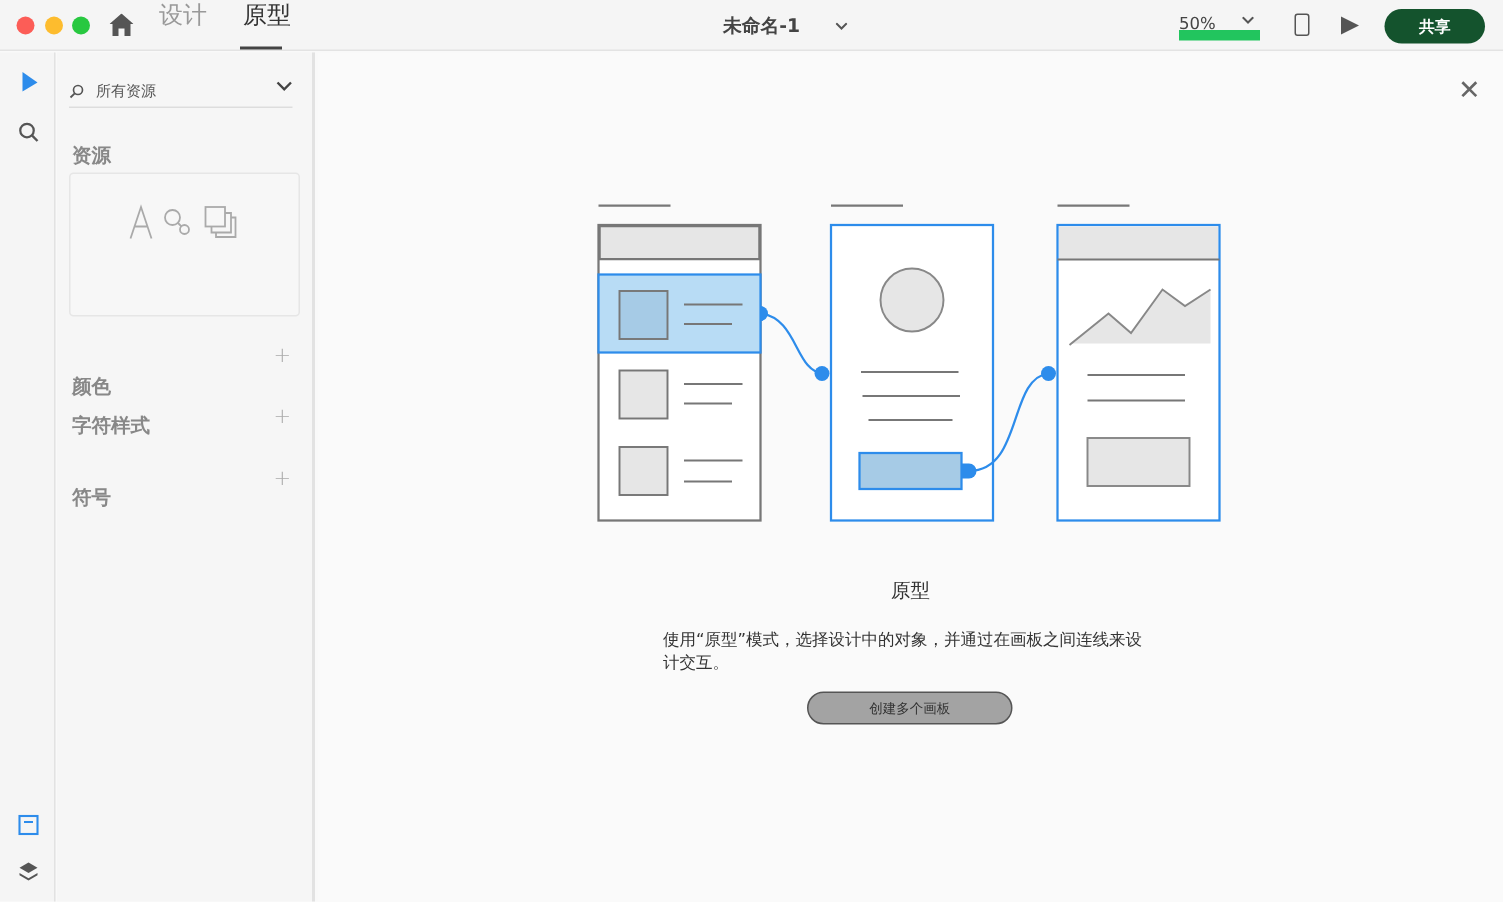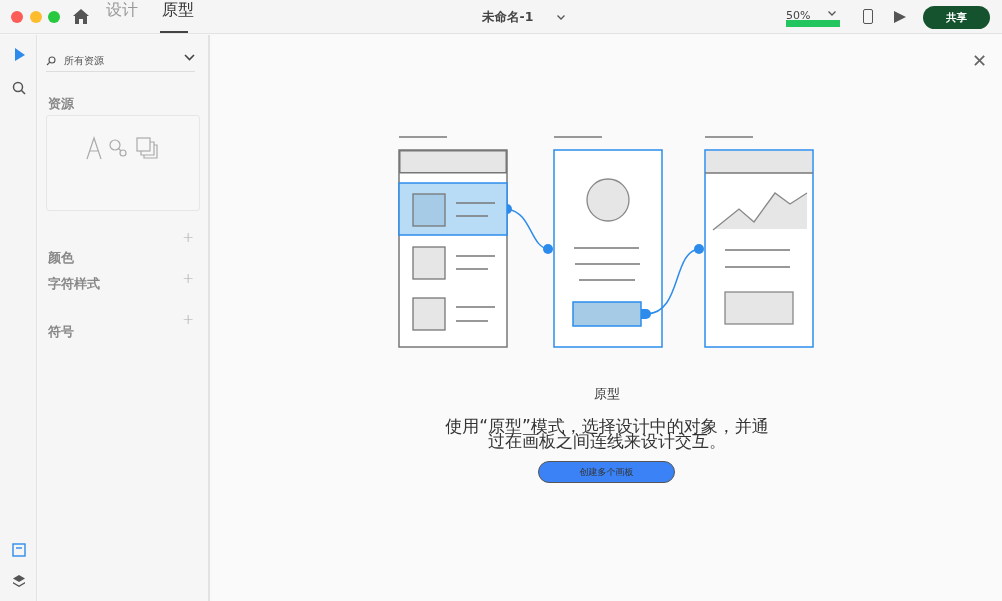--- a/index.html
+++ b/index.html
@@ -29,22 +29,22 @@
     .search-row .chev { position: absolute; right: 0; top: 4px; }
     .section-label { position: absolute; left: 10px; font-size: 13px; color: #888; font-weight: bold; }
     .empty-box { position: absolute; left: 8px; top: 80px; width: 154px; height: 96px; border: 1px solid #e6e6e6; border-radius: 3px; background: #f7f7f7; }
     .empty-text { position: absolute; left: 0; width: 100%; top: 55px; text-align: center; font-size: 8px; line-height: 11px; color: #777; }
     .plus { position: absolute; right: 14px; font-size: 14px; color: #aaa; font-weight: 300; }
 
     .canvas { position: absolute; left: 212px; top: 35px; width: 790px; height: 566px; background: #fafafa; }
     .close-x { position: absolute; left: 760px; top: 15px; font-size: 18px; color: #666; }
     .illus { position: absolute; left: 180px; top: 95px; }
     .headline { position: absolute; left: 0; width: 790px; top: 350px; text-align: center; font-size: 13px; color: #333; }
-    .desc { position: absolute; left: 230px; width: 330px; top: 384px; text-align: center; font-size: 17px; line-height: 15px; color: #333; }
-    .cta { position: absolute; left: 326px; top: 426px; width: 137px; height: 22px; border: 1.5px solid #555; border-radius: 11px; display: flex; align-items: center; justify-content: center; font-size: 9px; color: #333; background: #3b82f6; }
+    .desc { position: absolute; left: 230px; width: 330px; top: 384px; font-size: 11px; line-height: 15px; color: #333; }
+    .cta { position: absolute; left: 326px; top: 426px; width: 137px; height: 22px; border: 1.5px solid #555; border-radius: 11px; display: flex; align-items: center; justify-content: center; font-size: 9px; color: #333; background: #a3a3a3; }
   </style>
 </head>
 <body>
 
 <div class="titlebar">
   <div class="traffic t-close"></div>
   <div class="traffic t-min"></div>
   <div class="traffic t-max"></div>
   <svg class="home" viewBox="0 0 16 15">
       <path d="M8 0 L16 7 L14 7 L14 15 L10 15 L10 10 L6 10 L6 15 L2 15 L2 7 L0 7 Z" fill="#555"></path>

